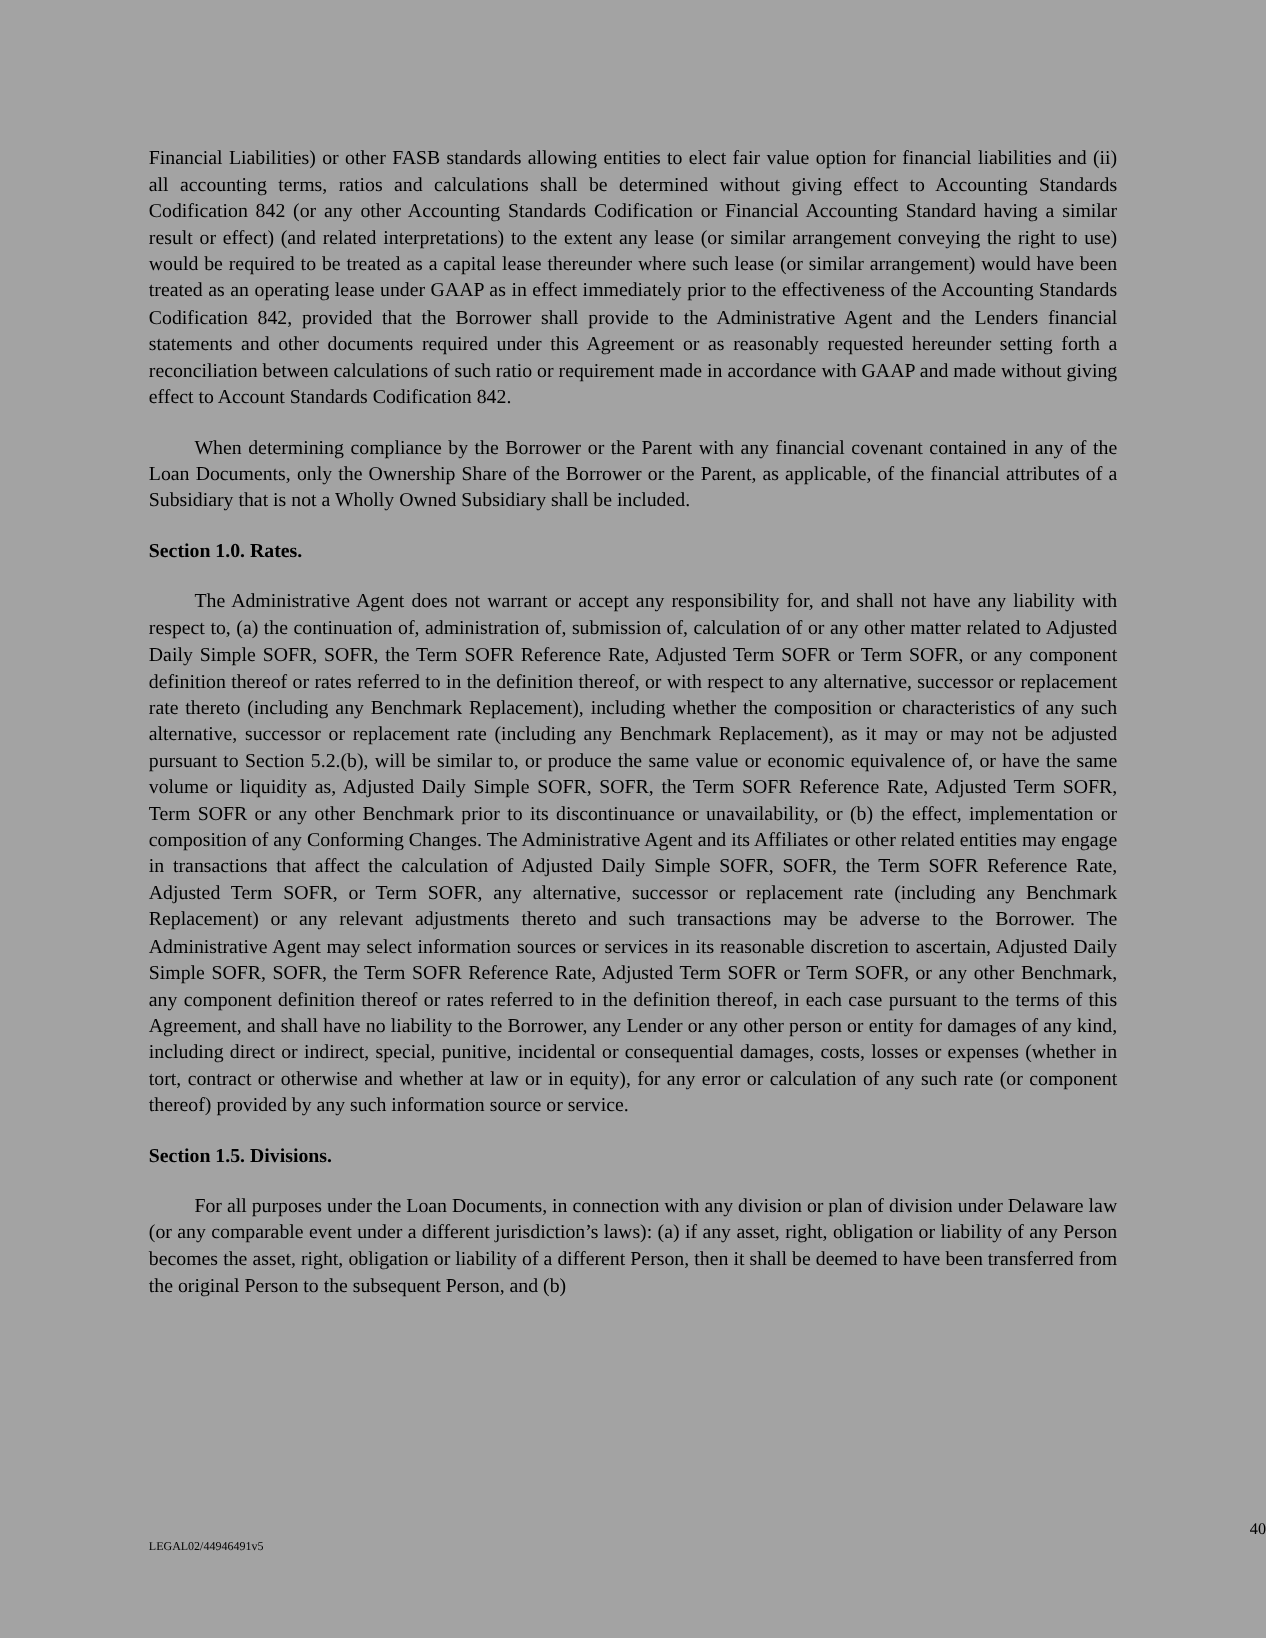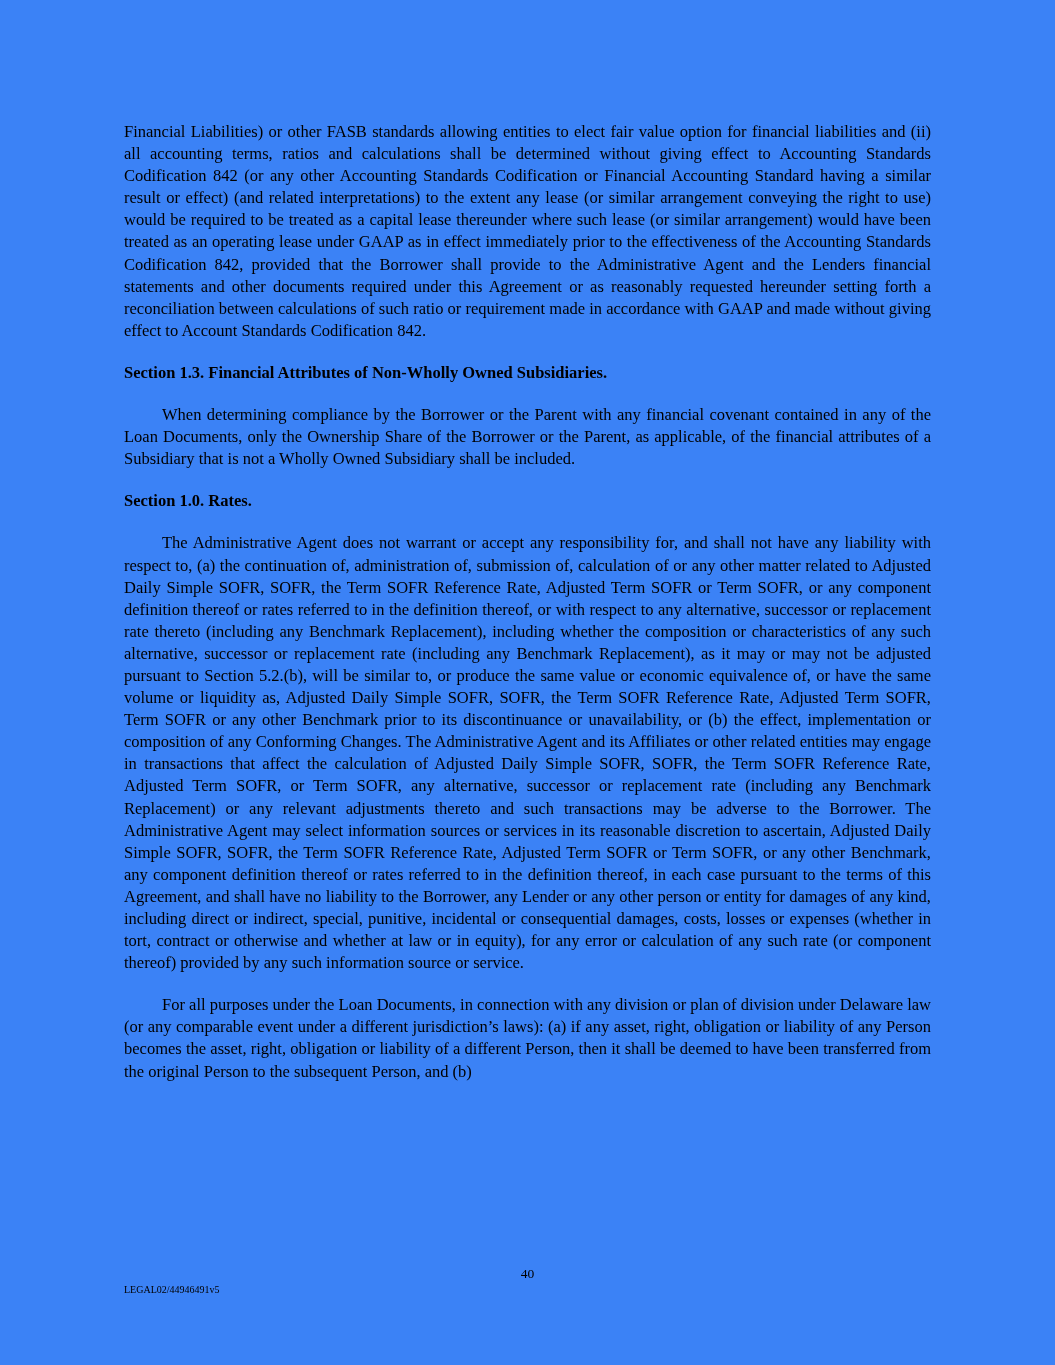--- a/index.html
+++ b/index.html
@@ -8,21 +8,21 @@
     width: 1055px;
     height: 1365px;
     position: relative;
     font-family: "Liberation Serif", serif;
     color: #000000;
     overflow: hidden;
   }
   .page {
     position: absolute;
     inset: 0;
-    background: #3b82f6;
+    background: #a3a3a3;
   }
   .content {
     position: absolute;
     left: 124px;
     top: 121px;
     width: 807px;
     font-size: 16.5px;
     line-height: 22.1px;
     text-align: justify;
   }
@@ -33,47 +33,47 @@
     font-weight: bold;
     line-height: 22.1px;
     text-align: left;
     margin-bottom: 20px;
   }
   .footer-page-number {
     position: absolute;
     left: 0;
     right: 0;
     top: 1266px;
-    text-align: center;
+    text-align: right;
     font-size: 13.5px;
     line-height: 15px;
   }
   .footer-doc-id {
     position: absolute;
     left: 124px;
     top: 1282px;
     font-size: 10px;
     line-height: 15px;
   }
 </style>
 </head>
 <body>
 
 <div class="page">
   <main class="content">
     <p class="para no-indent">Financial Liabilities) or other FASB standards allowing entities to elect fair value option for financial liabilities and (ii) all accounting terms, ratios and calculations shall be determined without giving effect to Accounting Standards Codification 842 (or any other Accounting Standards Codification or Financial Accounting Standard having a similar result or effect) (and related interpretations) to the extent any lease (or similar arrangement conveying the right to use) would be required to be treated as a capital lease thereunder where such lease (or similar arrangement) would have been treated as an operating lease under GAAP as in effect immediately prior to the effectiveness of the Accounting Standards Codification 842, provided that the Borrower shall provide to the Administrative Agent and the Lenders financial statements and other documents required under this Agreement or as reasonably requested hereunder setting forth a reconciliation between calculations of such ratio or requirement made in accordance with GAAP and made without giving effect to Account Standards Codification 842.</p>
 
-    <h2 class="heading">Section 1.3.  Financial Attributes of Non-Wholly Owned Subsidiaries.</h2>
 
     <p class="para indent">When determining compliance by the Borrower or the Parent with any financial covenant contained in any of the Loan Documents, only the Ownership Share of the Borrower or the Parent, as applicable, of the financial attributes of a Subsidiary that is not a Wholly Owned Subsidiary shall be included.</p>
 
     <h2 class="heading">Section 1.0.  Rates.</h2>
 
     <p class="para indent">The Administrative Agent does not warrant or accept any responsibility for, and shall not have any liability with respect to, (a) the continuation of, administration of, submission of, calculation of or any other matter related to Adjusted Daily Simple SOFR, SOFR, the Term SOFR Reference Rate, Adjusted Term SOFR or Term SOFR, or any component definition thereof or rates referred to in the definition thereof, or with respect to any alternative, successor or replacement rate thereto (including any Benchmark Replacement), including whether the composition or characteristics of any such alternative, successor or replacement rate (including any Benchmark Replacement), as it may or may not be adjusted pursuant to Section 5.2.(b), will be similar to, or produce the same value or economic equivalence of, or have the same volume or liquidity as, Adjusted Daily Simple SOFR, SOFR, the Term SOFR Reference Rate, Adjusted Term SOFR, Term SOFR or any other Benchmark prior to its discontinuance or unavailability, or (b) the effect, implementation or composition of any Conforming Changes.  The Administrative Agent and its Affiliates or other related entities may engage in transactions that affect the calculation of Adjusted Daily Simple SOFR, SOFR, the Term SOFR Reference Rate, Adjusted Term SOFR, or Term SOFR, any alternative, successor or replacement rate (including any Benchmark Replacement) or any relevant adjustments thereto and such transactions may be adverse to the Borrower.  The Administrative Agent may select information sources or services in its reasonable discretion to ascertain, Adjusted Daily Simple SOFR, SOFR, the Term SOFR Reference Rate, Adjusted Term SOFR or Term SOFR, or any other Benchmark, any component definition thereof or rates referred to in the definition thereof, in each case pursuant to the terms of this Agreement, and shall have no liability to the Borrower, any Lender or any other person or entity for damages of any kind, including direct or indirect, special, punitive, incidental or consequential damages, costs, losses or expenses (whether in tort, contract or otherwise and whether at law or in equity), for any error or calculation of any such rate (or component thereof) provided by any such information source or service.</p>
 
+    <h2 class="heading">Section 1.5.  Divisions.</h2>
 
     <p class="para indent">For all purposes under the Loan Documents, in connection with any division or plan of division under Delaware law (or any comparable event under a different jurisdiction’s laws): (a) if any asset, right, obligation or liability of any Person becomes the asset, right, obligation or liability of a different Person, then it shall be deemed to have been transferred from the original Person to the subsequent Person, and (b)</p>
   </main>
 
   <div class="footer-page-number">40</div>
 
   <div class="footer-doc-id">LEGAL02/44946491v5</div>
 </div>
 
 </body></html>

